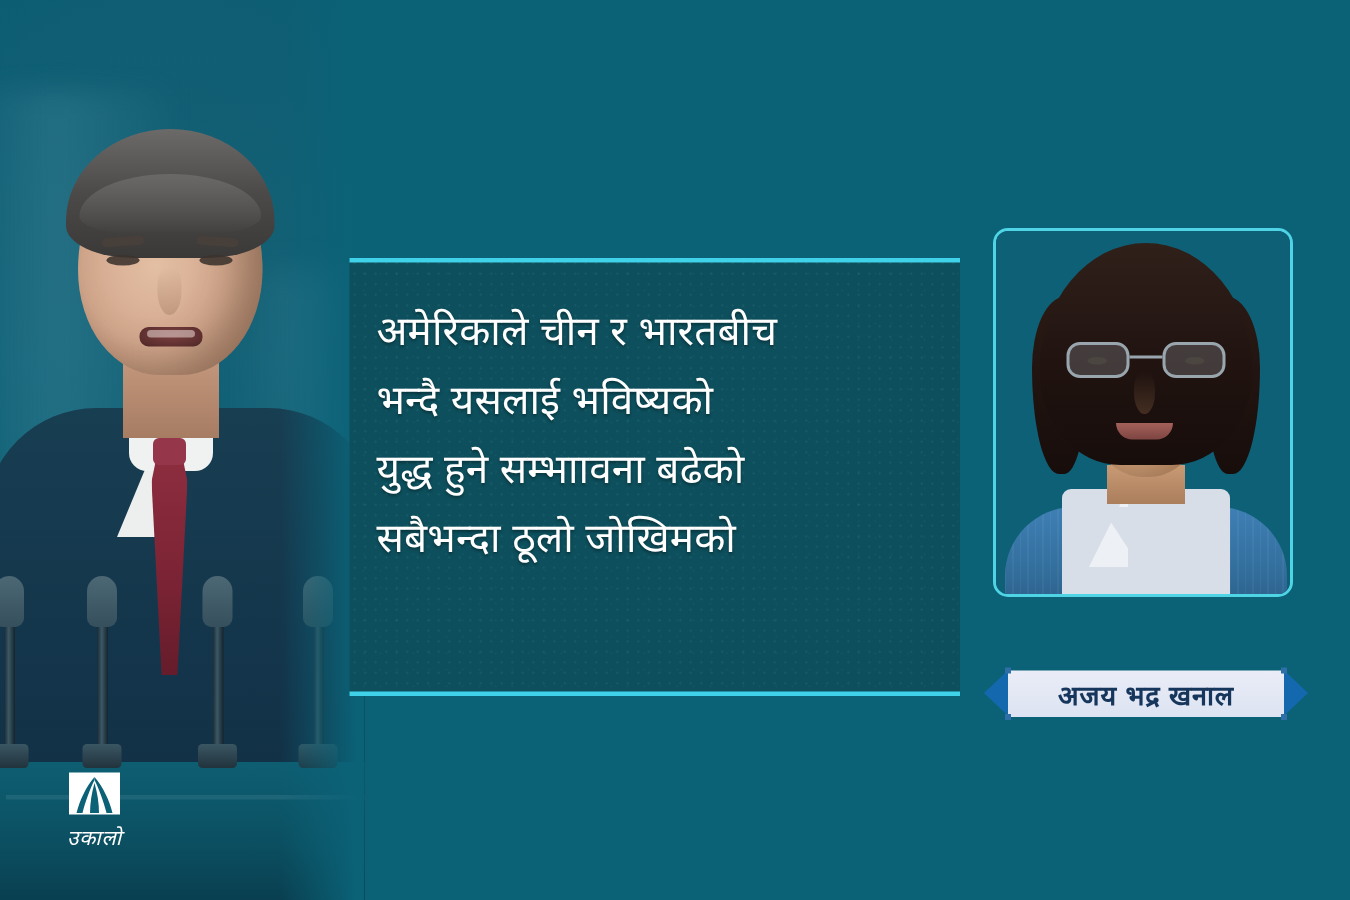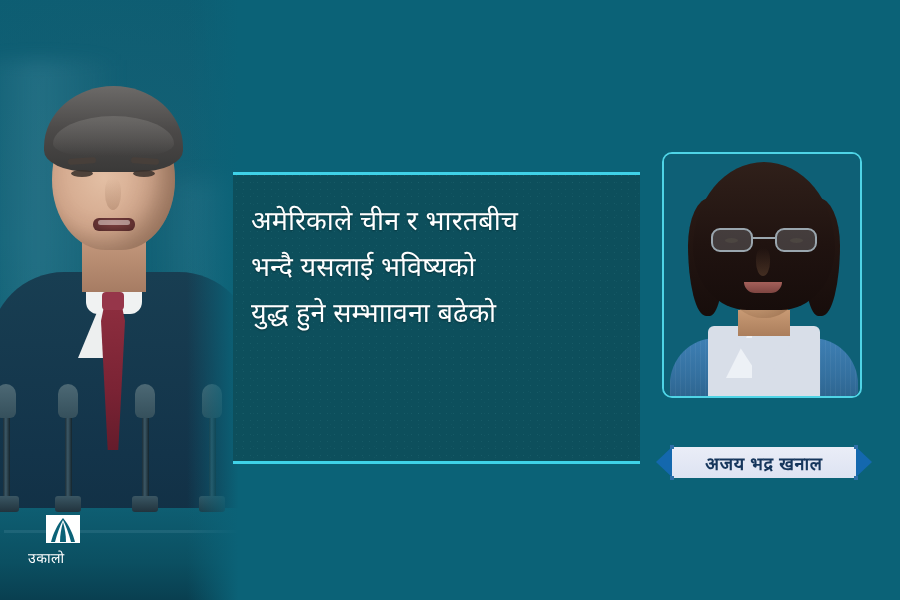--- a/index.html
+++ b/index.html
@@ -262,23 +262,24 @@
   }
 
   
   #logo {
     position:absolute; left:28px; top:513px; width:70px; height:52px;
   }
   #logo .mark {
     width:38px; height:32px; margin:0 auto;
   }
   #logo-word {
-    display:block; margin-top:3px;
+    display:block; text-align:center; margin-top:3px;
     color:#FFFFFF; font-size:14px; letter-spacing:.5px;
     font-family:"Liberation Sans", sans-serif;
+    font-style:italic;
   }
 </style>
 </head>
 <body>
 
 <div id="card">
 
   <div id="left-photo">
     <div class="photo-bg"></div>
     <div class="light-band"></div>
@@ -325,20 +326,21 @@
     <div class="edge-fade"></div>
   </div>
 
   <div id="quote-box">
     <div class="noise"></div>
     <div id="quote-rule-top"></div>
     <div id="quote-text">
       <span class="qline">अमेरिकाले चीन र भारतबीच</span>
       <span class="qline">भन्दै यसलाई भविष्यको</span>
       <span class="qline">युद्ध हुने सम्भाावना बढेको</span>
+      <span class="qline">सबैभन्दा ठूलो जोखिमको</span>
     </div>
     <div id="quote-rule-bottom"></div>
   </div>
 
   <div id="portrait-frame">
     <div class="p-bg"></div>
     <div class="p-hair-l"></div>
     <div class="p-hair-r"></div>
     <div class="p-sweater"></div>
     <div class="p-sweater-tex"></div>

